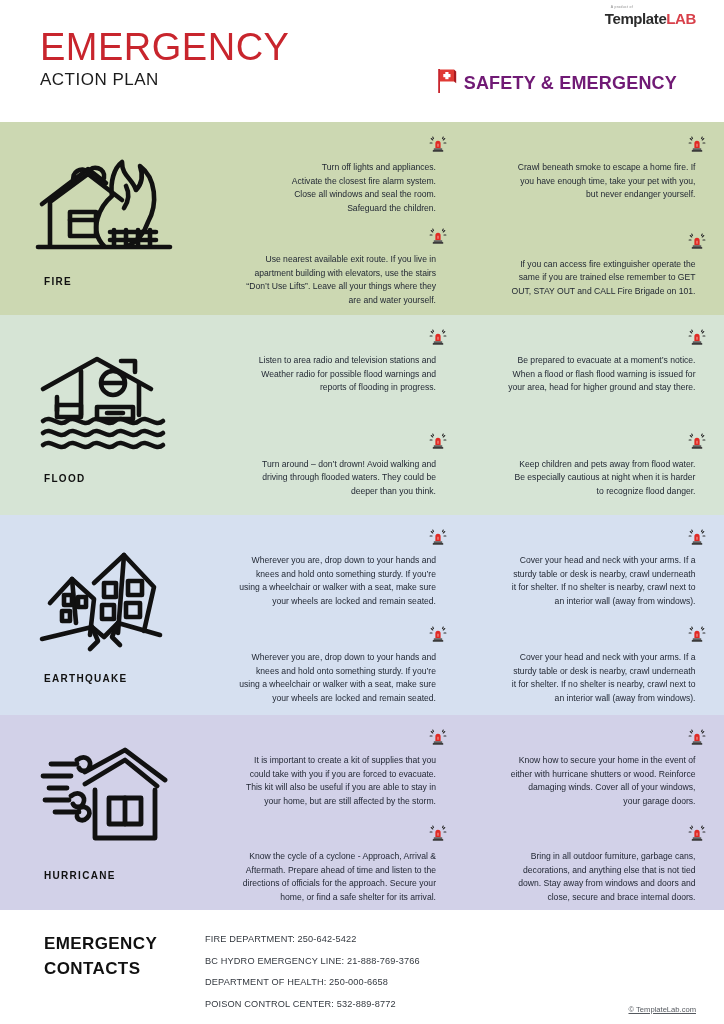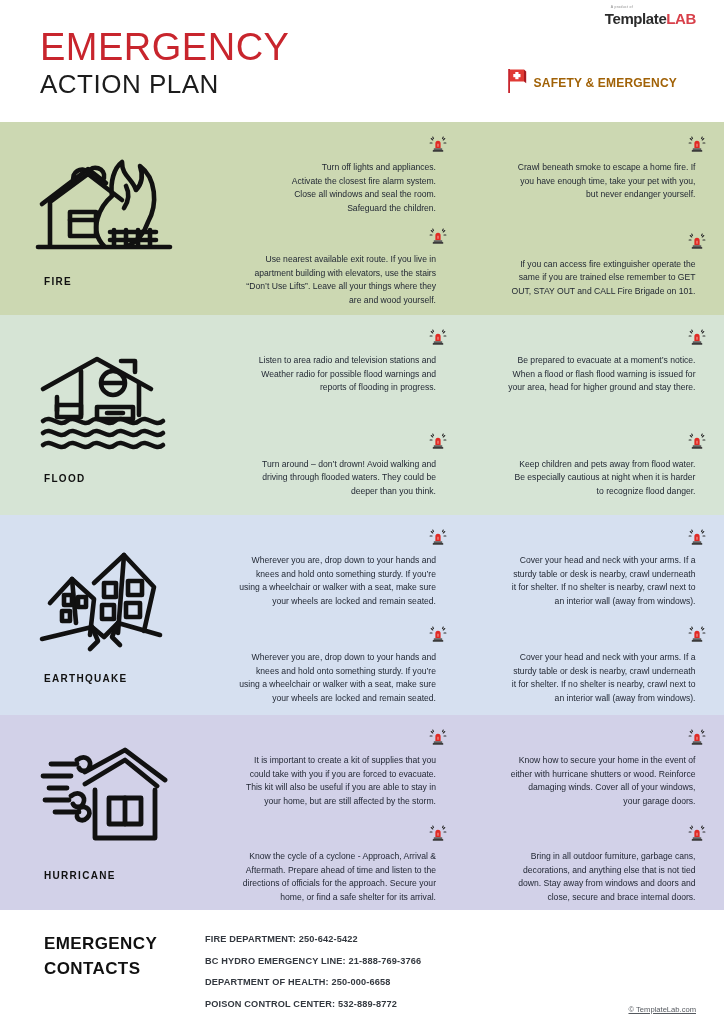--- a/index.html
+++ b/index.html
@@ -57,40 +57,40 @@
     top: 28px;
   }
   .title-main {
     font-size: 38px;
     font-weight: normal;
     letter-spacing: 0.5px;
     color: #c8252d;
     line-height: 1.05;
   }
   .title-sub {
-    font-size: 26px;
+    font-size: 17px;
     font-weight: normal;
     letter-spacing: 0.5px;
     color: #1c1c1c;
     line-height: 1.15;
     margin-top: 2px;
   }
   .safety-badge {
     position: absolute;
     right: 47px;
     top: 68px;
     display: flex;
     align-items: center;
     gap: 7px;
   }
   .safety-badge .badge-text {
-    font-size: 12px;
+    font-size: 18px;
     font-weight: bold;
     letter-spacing: 0.2px;
-    color: #a16207;
+    color: #701a75;
   }
 
   
   .section {
     display: flex;
     width: 100%;
     padding: 14px 0 10px 0;
   }
   .sec-fire      { background: #ccd8b2; height: 193px; }
   .sec-flood     { background: #d6e4d5; height: 200px; }
@@ -164,21 +164,20 @@
   .footer-title {
     font-size: 17px;
     font-weight: bold;
     letter-spacing: 0.4px;
     color: #111;
     line-height: 1.45;
   }
   .contacts-col {
     flex: 1 1 auto;
     padding-top: 2px;
-    font-weight: bold;
   }
   .contact-line {
     font-size: 9.2px;
     letter-spacing: 0.15px;
     color: #33383f;
     margin-bottom: 11.5px;
   }
   .copyright {
     position: absolute;
     right: 28px;
@@ -267,21 +266,21 @@
               <path d="M8.5 16 V9.5 A3.5 3.5 0 0 1 15.5 9.5 V16 Z" fill="#e02a24"></path>
               <rect x="11.3" y="10" width="1.4" height="4" fill="#f7b8b4" opacity=".85"></rect>
               <rect x="6.3" y="16" width="11.4" height="2.6" rx=".6" fill="#5d5d5d"></rect>
               <rect x="5" y="18.4" width="14" height="2.2" rx=".7" fill="#3a3a3a"></rect>
             </svg>
           </span>
           <div class="tip-body">
             <span class="tip-line">Use nearest available exit route. If you live in</span>
             <span class="tip-line">apartment building with elevators, use the stairs</span>
             <span class="tip-line">“Don’t Use Lifts”. Leave all your things where they</span>
-            <span class="tip-line">are and wood yourself.</span>
+            <span class="tip-line">are and water yourself.</span>
           </div>
         </div>
       </div>
       <div class="tip-col">
         <div class="tip">
           <span class="siren">
             <svg width="18" height="17" viewBox="0 0 24 22">
               <g stroke="#2f2f2f" stroke-width="1.5" stroke-linecap="round">
                 <path d="M3 3 L5 5 M21 3 L19 5 M1.5 9 L4 9 M22.5 9 L20 9 M5 1 L6 3 M19 1 L18 3"></path>
               </g>

